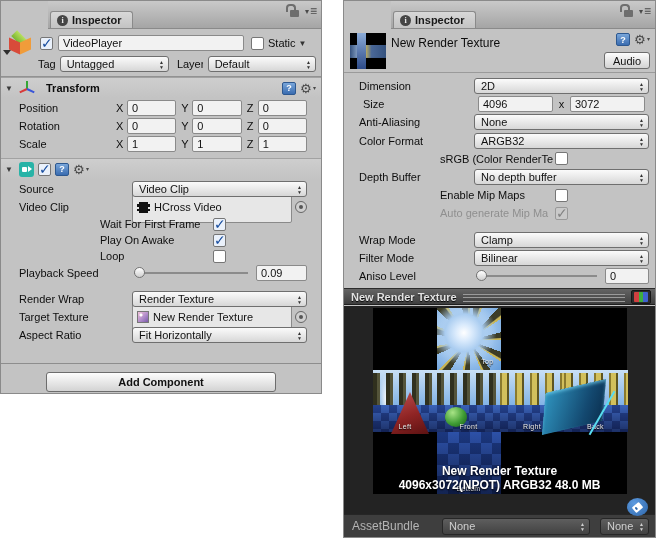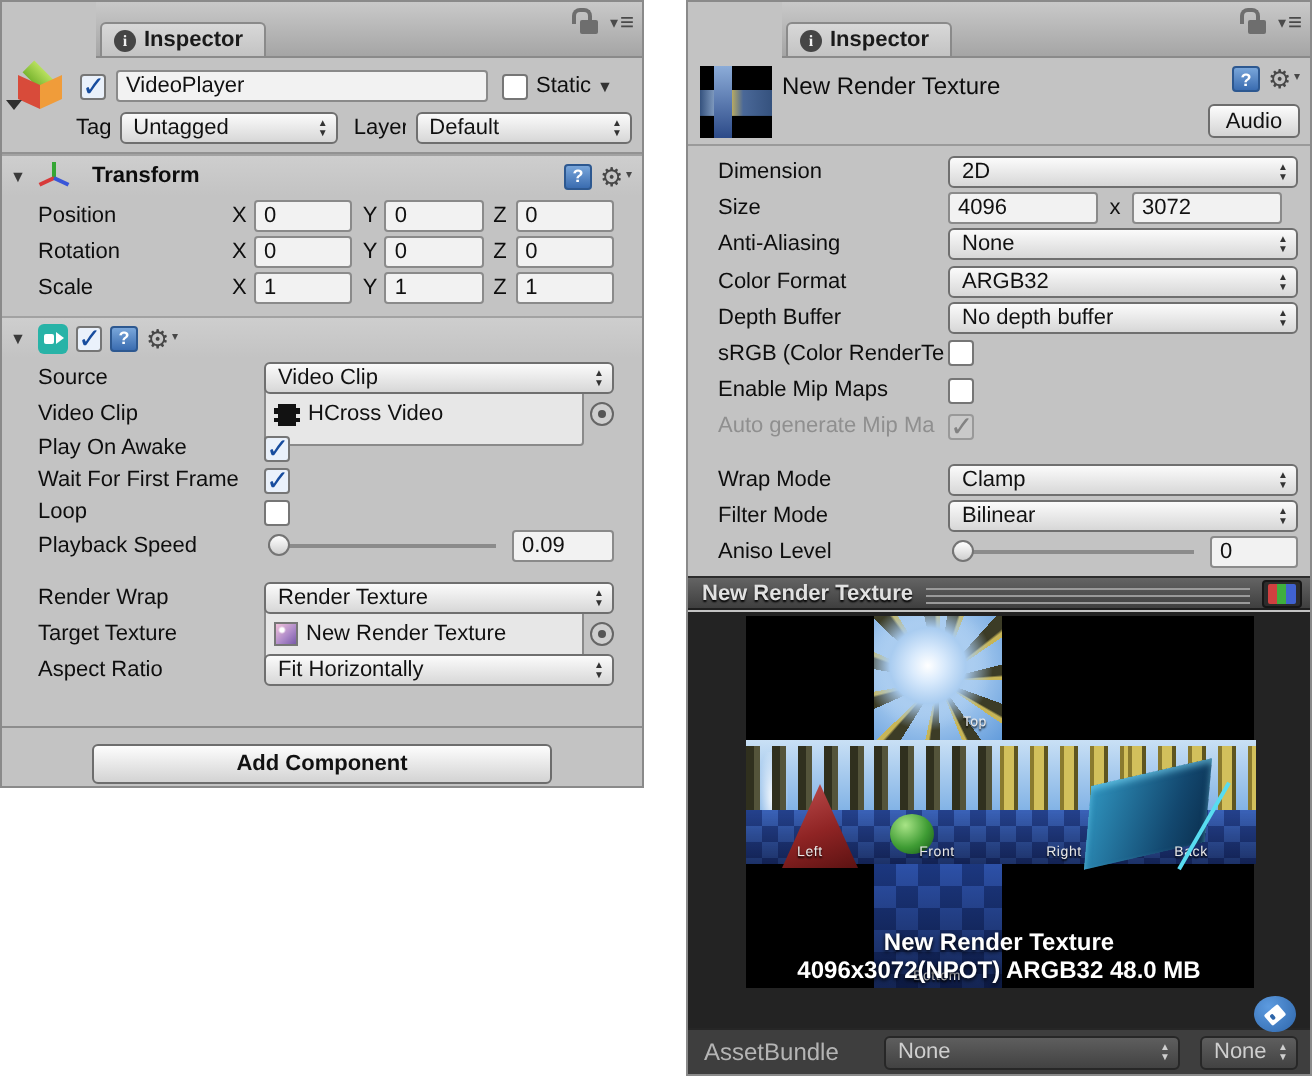--- a/index.html
+++ b/index.html
@@ -22,21 +22,21 @@
   .info-ic::before { content:"i"; }
   .pane-ctrls { position:absolute; right:4px; top:3px; display:flex; align-items:center; gap:6px; }
   .lock-ic { width:9px; height:7px; background:#6e6e6e; border-radius:1px; position:relative; margin-top:4px; }
   .lock-ic::before { content:""; position:absolute; width:6px; height:6px; border:2px solid #6e6e6e; border-bottom:none;
                      border-radius:4px 4px 0 0; top:-6px; left:-4px; }
   .menu-ic { color:#4a4a4a; display:flex; align-items:center; }
   .menu-ic::before { content:"▾"; font-size:8px; margin-right:1px; }
   .menu-ic::after  { content:"≡"; font-size:12px; font-weight:bold; }
 
   
-  .row { display:flex; align-items:center; height:16px; margin:0 0 2px 0; }
+  .row { display:flex; align-items:center; height:16px; margin:0 0 2px 0;justify-content:center; }
   .lbl { color:#0e0e0e; white-space:nowrap; overflow:hidden; }
   .dd { height:16px; border:1px solid #6f6f6f; border-radius:3px; background:linear-gradient(#fbfbfb,#d7d7d7);
         display:flex; align-items:center; padding:0 16px 0 6px; position:relative; color:#111; }
   .ud { position:absolute; right:4px; top:3px; }
   .ud::before { content:"▲"; display:block; font-size:5px; line-height:5px; color:#333; }
   .ud::after  { content:"▼"; display:block; font-size:5px; line-height:5px; color:#333; }
   .tf { height:16px; border:1px solid #8a8a8a; border-radius:2px; background:#f2f2f2; font:inherit;
         padding:0 4px; color:#111; width:100%; outline:none; }
   .objf { height:32px; border:1px solid #8a8a8a; border-radius:2px; background:#e7e7e7; display:flex;
           align-items:center; gap:4px; padding:0 4px; overflow:hidden; white-space:nowrap; }
@@ -303,25 +303,25 @@
         </div>
         <div class="row">
           <span class="lbl lblw">Video Clip</span>
           <div class="objf" style="flex:1;">
             <span class="film-ic"></span>
             <span>HCross Video</span>
           </div>
           <span class="picker"></span>
         </div>
         <div class="row" style="height:14px;">
+          <span class="lbl lblw">Wait For First Frame</span>
+          <span class="cb checked"></span>
+        </div>
+        <div class="row" style="height:14px;">
           <span class="lbl lblw">Play On Awake</span>
-          <span class="cb checked"></span>
-        </div>
-        <div class="row" style="height:14px;">
-          <span class="lbl lblw">Wait For First Frame</span>
           <span class="cb checked"></span>
         </div>
         <div class="row" style="height:14px;">
           <span class="lbl lblw">Loop</span>
           <span class="cb"></span>
         </div>
         <div class="row">
           <span class="lbl lblw">Playback Speed</span>
           <div class="slider" style="width:118px; margin-right:6px;">
             <span class="knob" style="left:2px;"></span>
@@ -404,29 +404,29 @@
         </div>
       </div>
       <div class="row">
         <span class="lbl">Color Format</span>
         <div class="dd" style="flex:1;">
           <span>ARGB32</span>
             <span class="ud"></span>
         </div>
       </div>
       <div class="row">
+        <span class="lbl">sRGB (Color RenderTe</span>
+        <span class="cb"></span>
+      </div>
+      <div class="row">
         <span class="lbl">Depth Buffer</span>
         <div class="dd" style="flex:1;">
           <span>No depth buffer</span>
             <span class="ud"></span>
         </div>
-      </div>
-      <div class="row">
-        <span class="lbl">sRGB (Color RenderTe</span>
-        <span class="cb"></span>
       </div>
       <div class="row">
         <span class="lbl">Enable Mip Maps</span>
         <span class="cb"></span>
       </div>
       <div class="row">
         <span class="lbl dis">Auto generate Mip Ma</span>
         <span class="cb disabled checked"></span>
       </div>
       <div class="gap8"></div>

